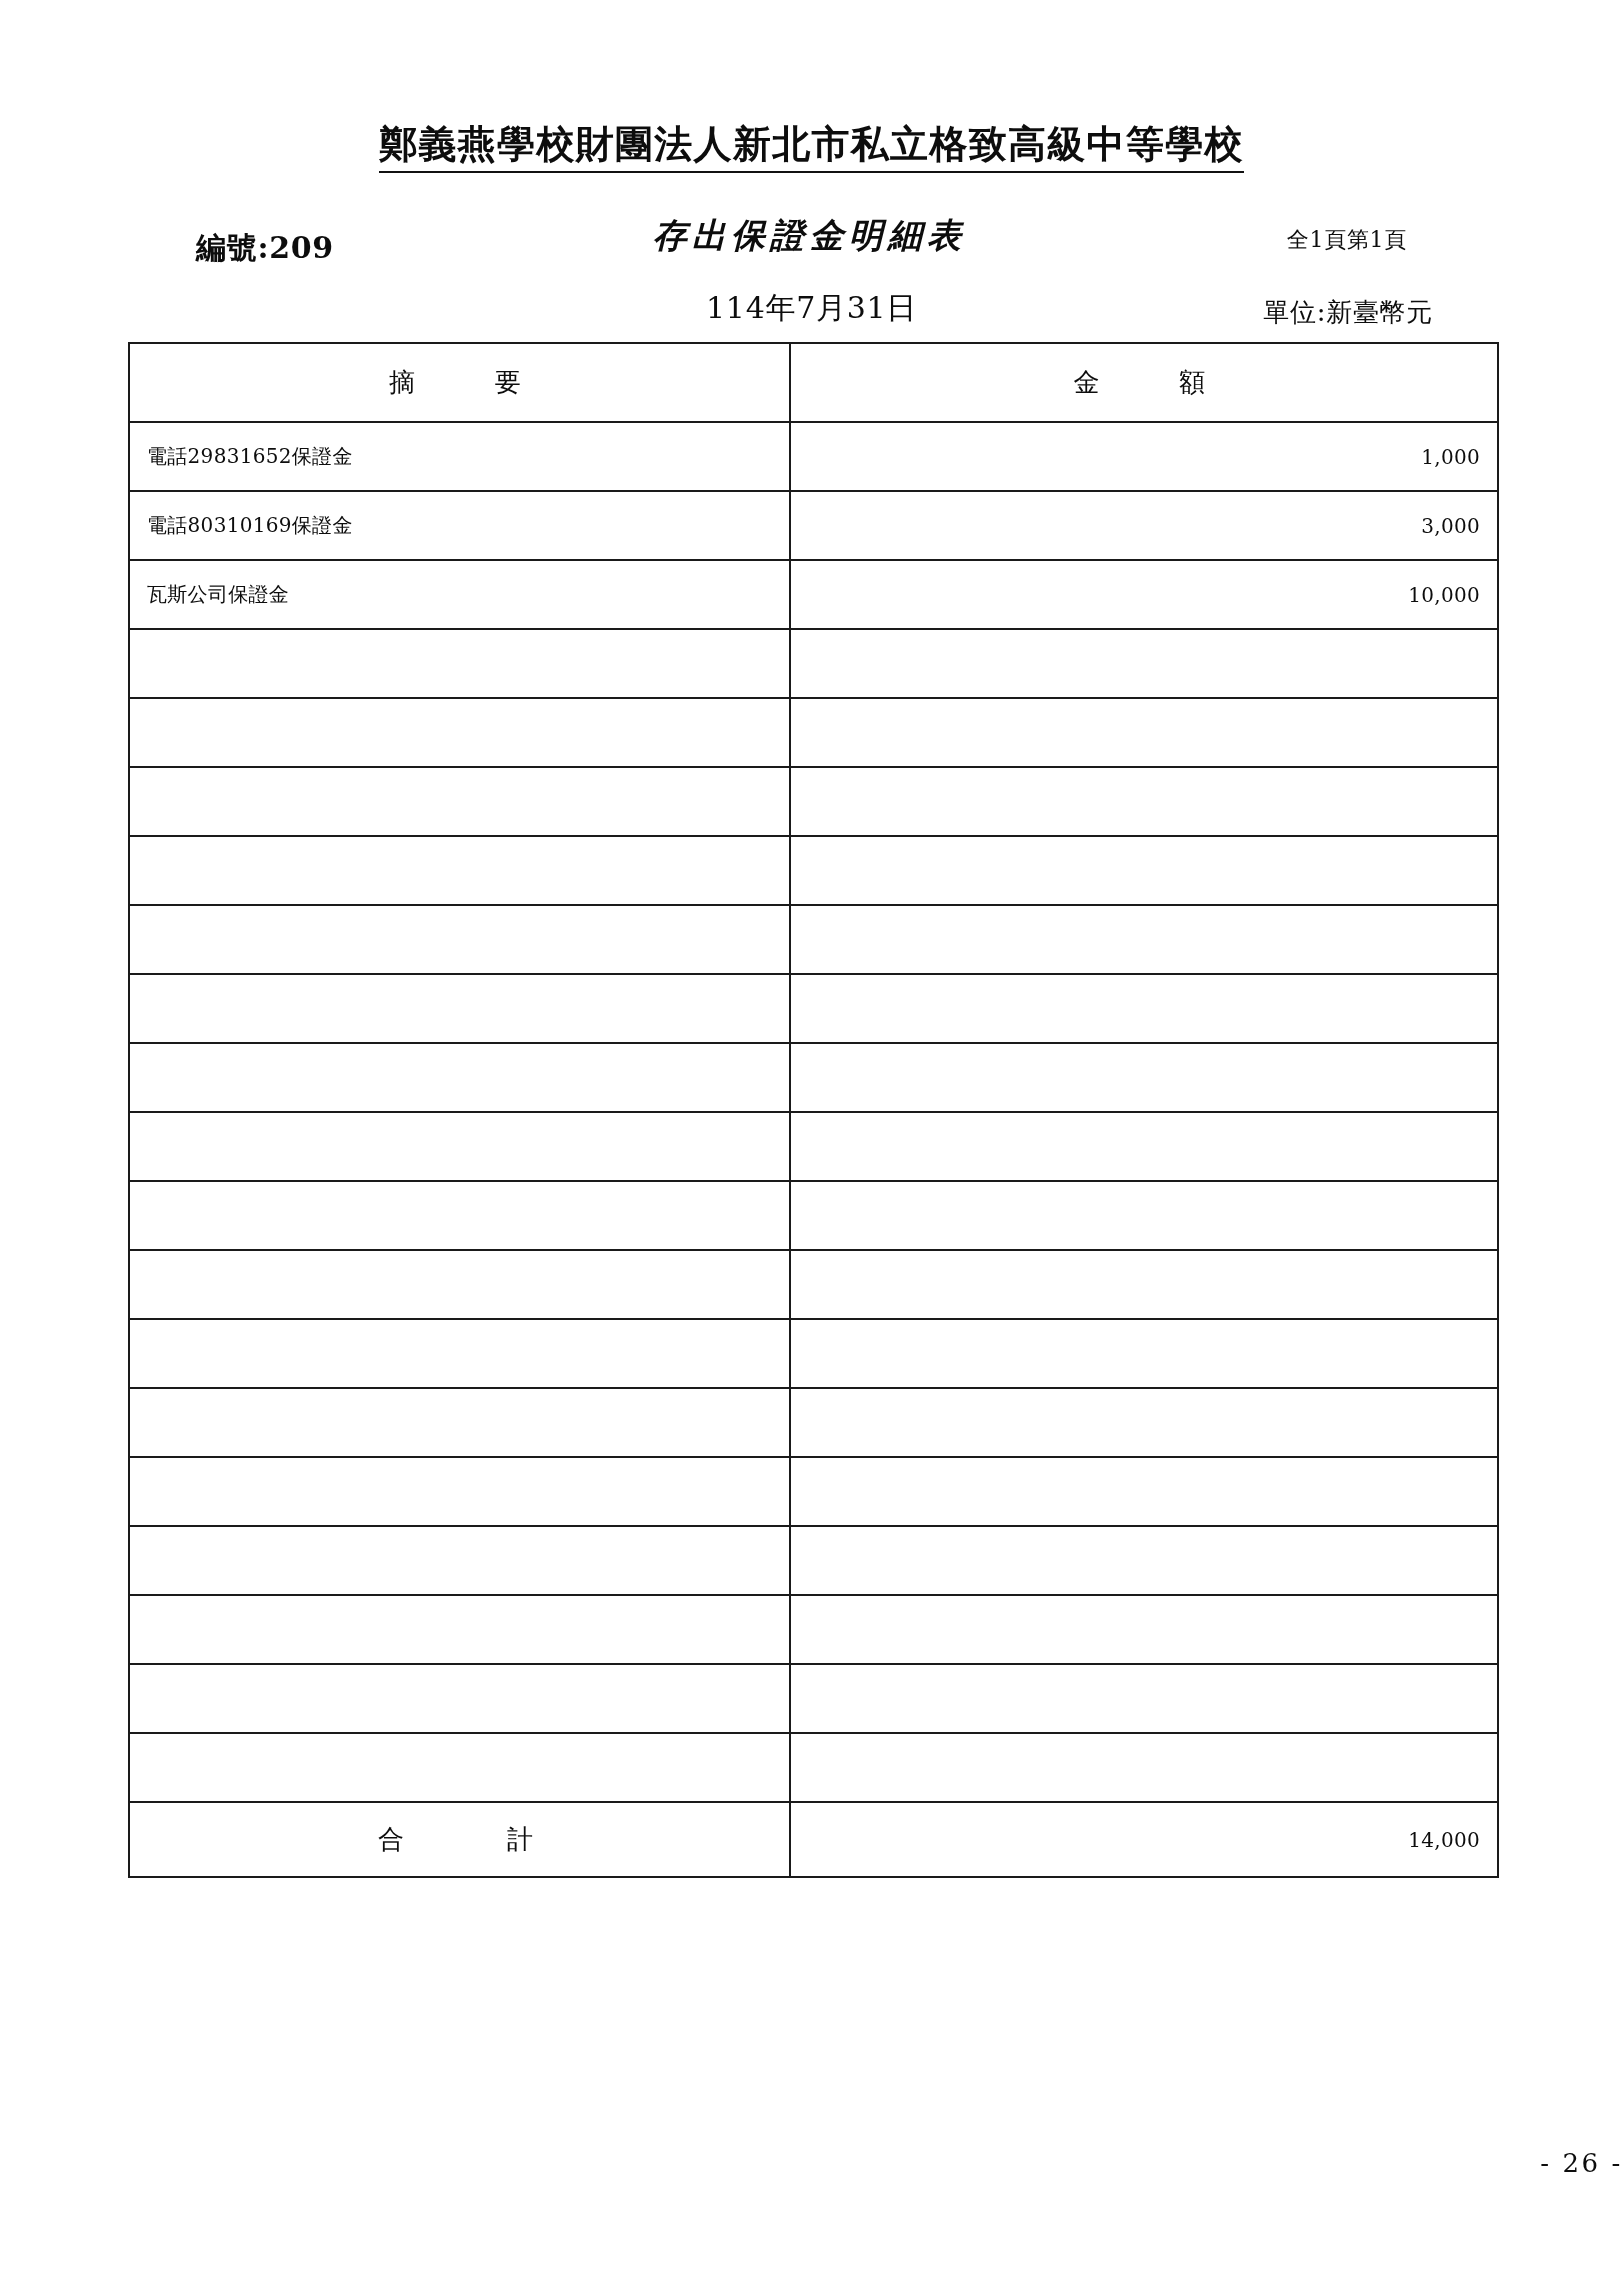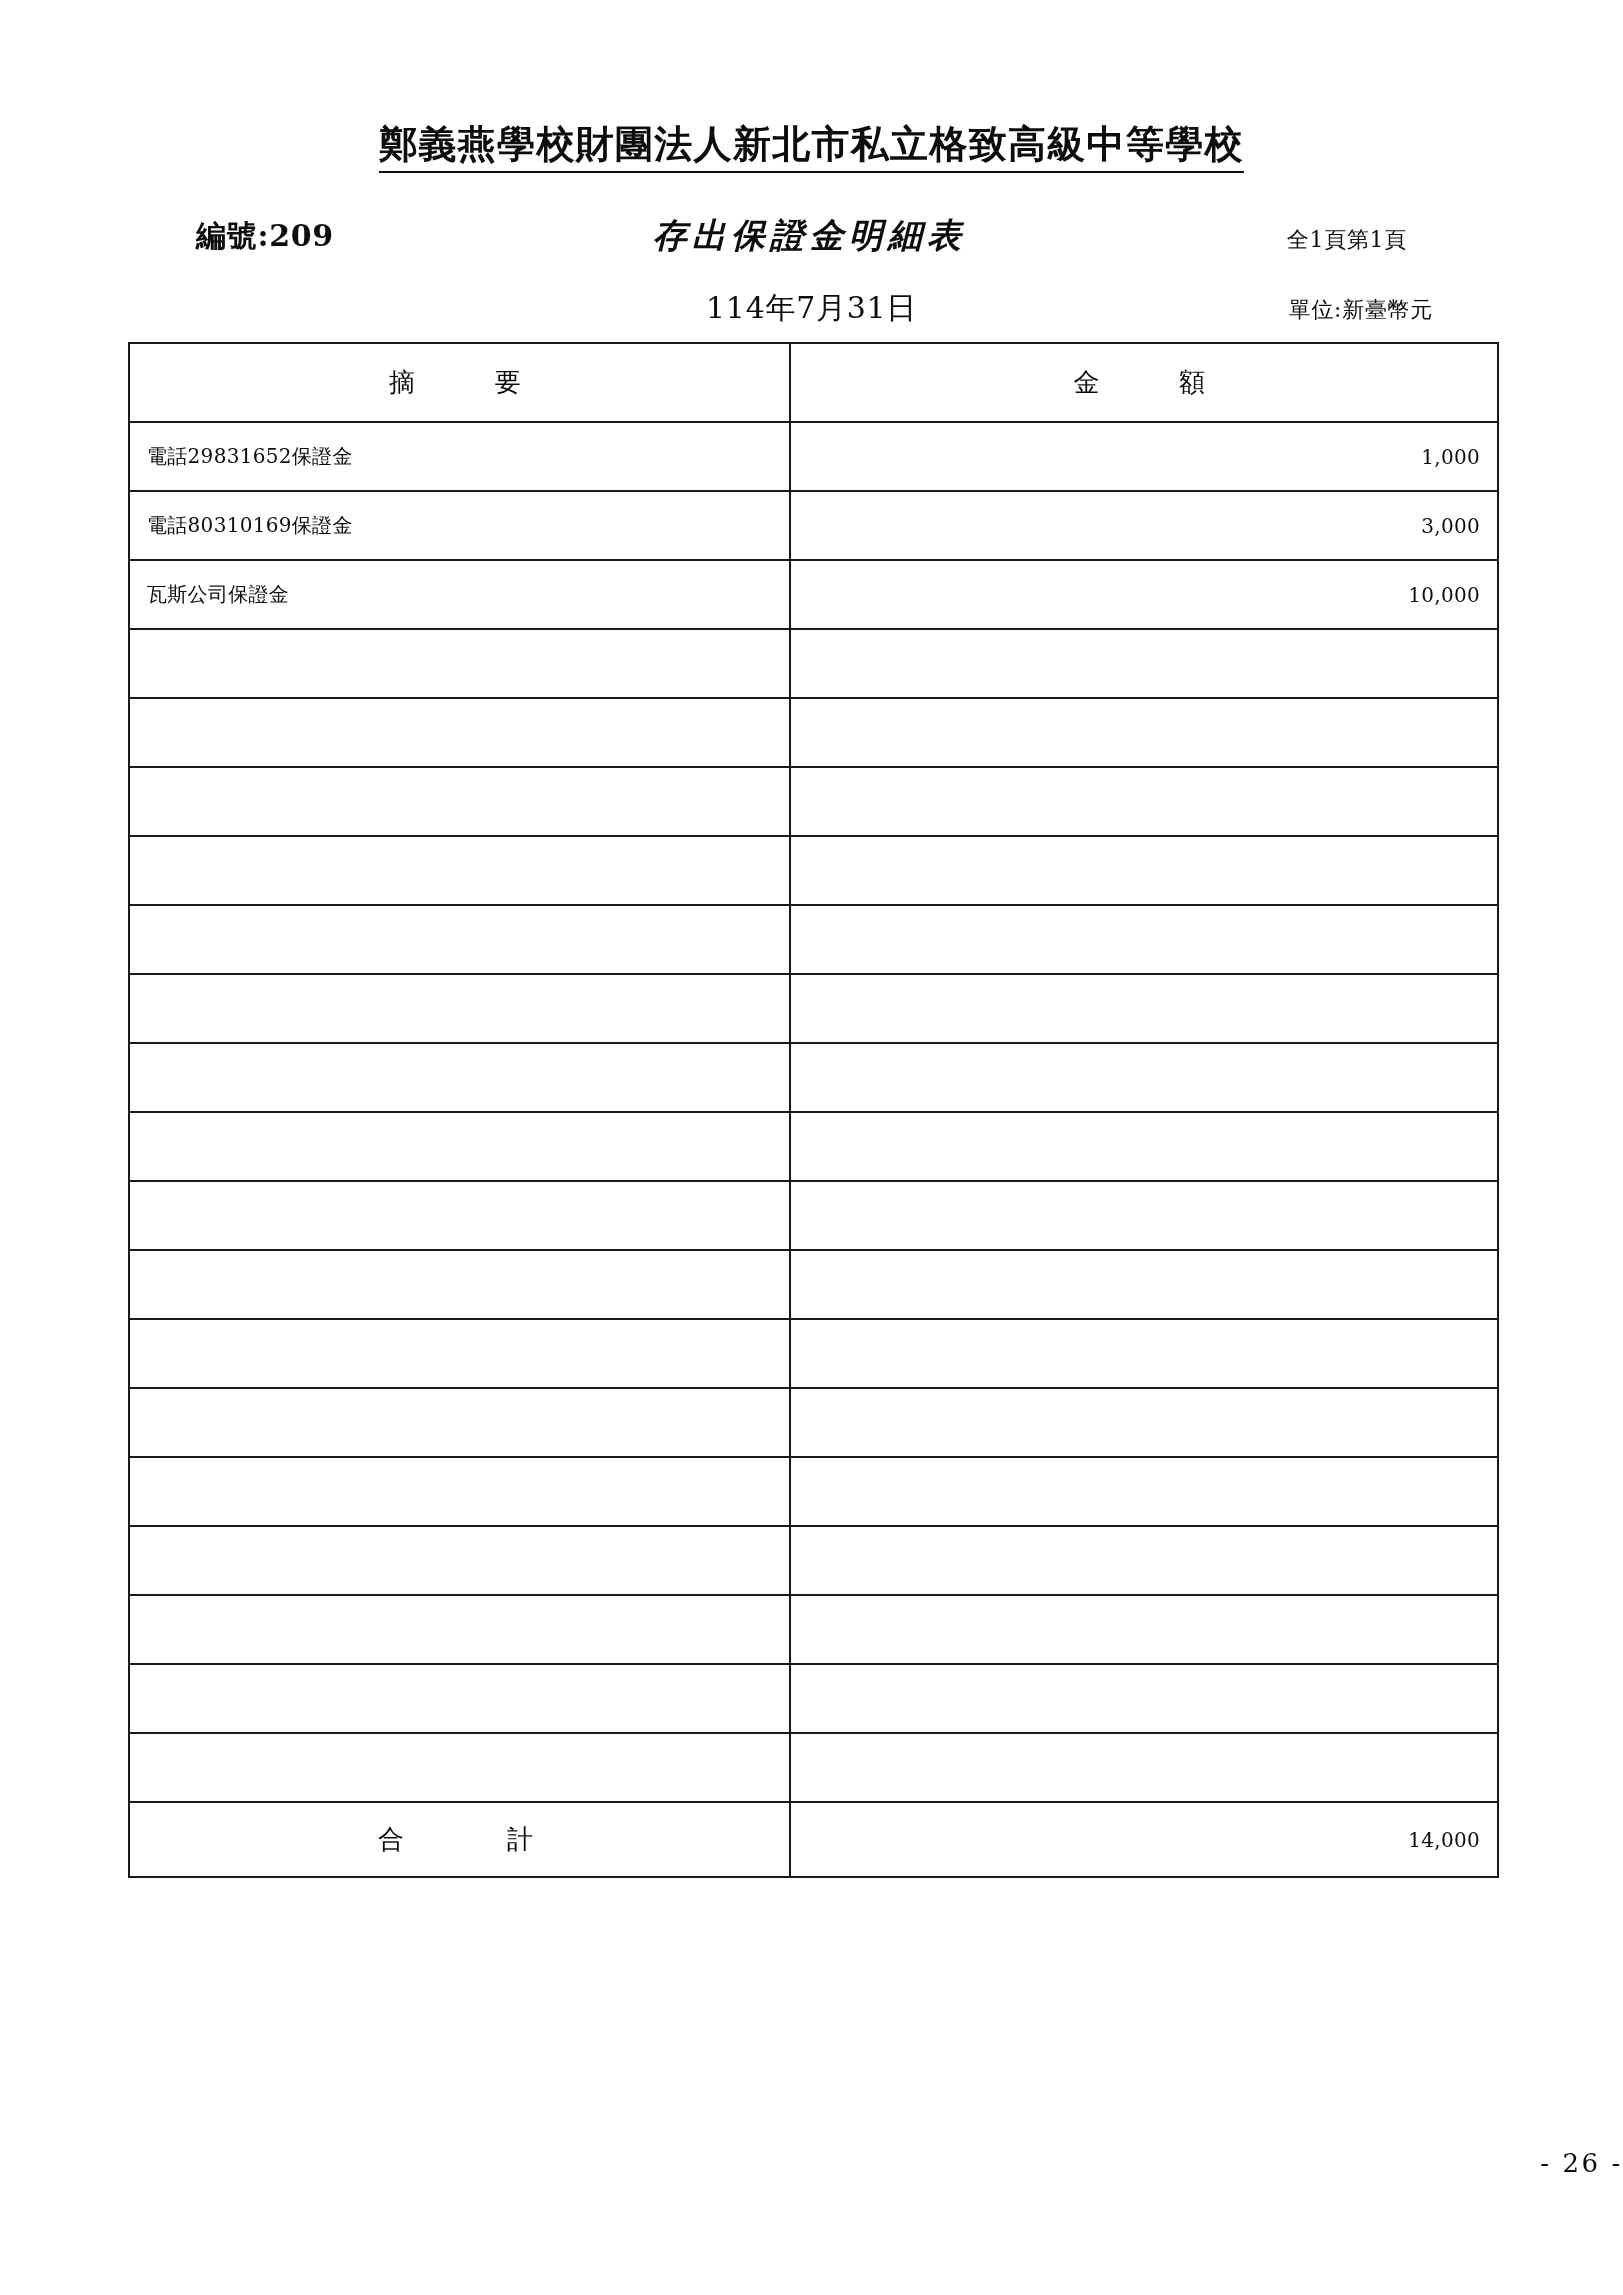--- a/index.html
+++ b/index.html
@@ -41,21 +41,21 @@
   .row-meta {
     position: absolute;
     top: 216px;
     left: 0;
     right: 0;
     height: 46px;
   }
   .doc-number {
     position: absolute;
     left: 196px;
-    top: 0;
+    top: 12px;
     font-size: 30px;
     letter-spacing: 0.7px;
     font-weight: 600;
   }
   .doc-title {
     position: absolute;
     left: 0;
     right: 4px;
     top: -2.6px;
     text-align: center;
@@ -85,21 +85,21 @@
     left: 0;
     right: 0;
     text-align: center;
     font-size: 30px;
     letter-spacing: 0.7px;
   }
   .currency-unit {
     position: absolute;
     right: 190px;
     top: 6.5px;
-    font-size: 22px;
+    font-size: 26px;
     letter-spacing: 0.7px;
   }
 
   
   .table-wrap {
     position: absolute;
     top: 342px;
     left: 128px;
     width: 1369px;
   }

